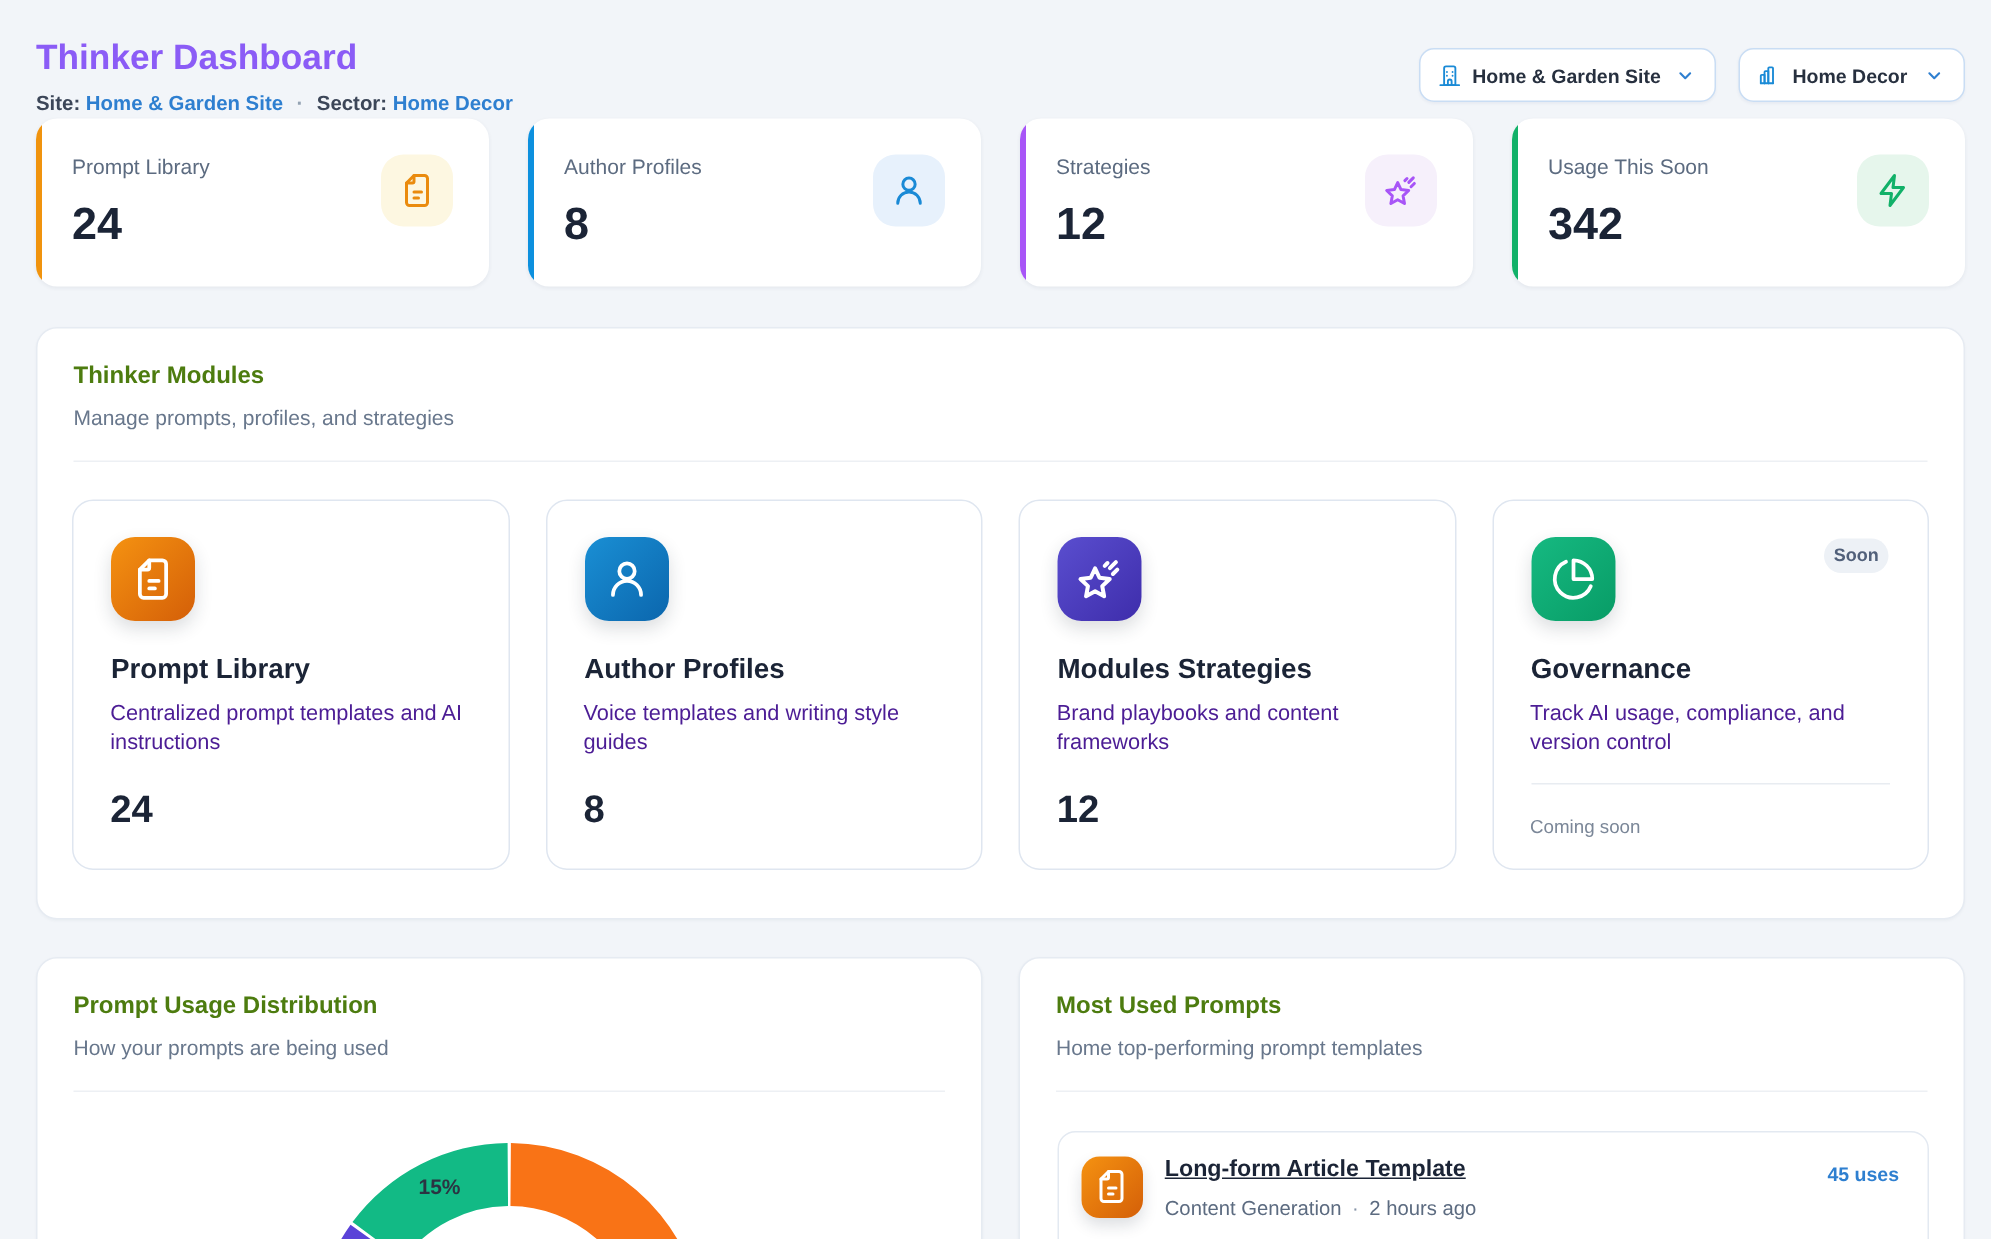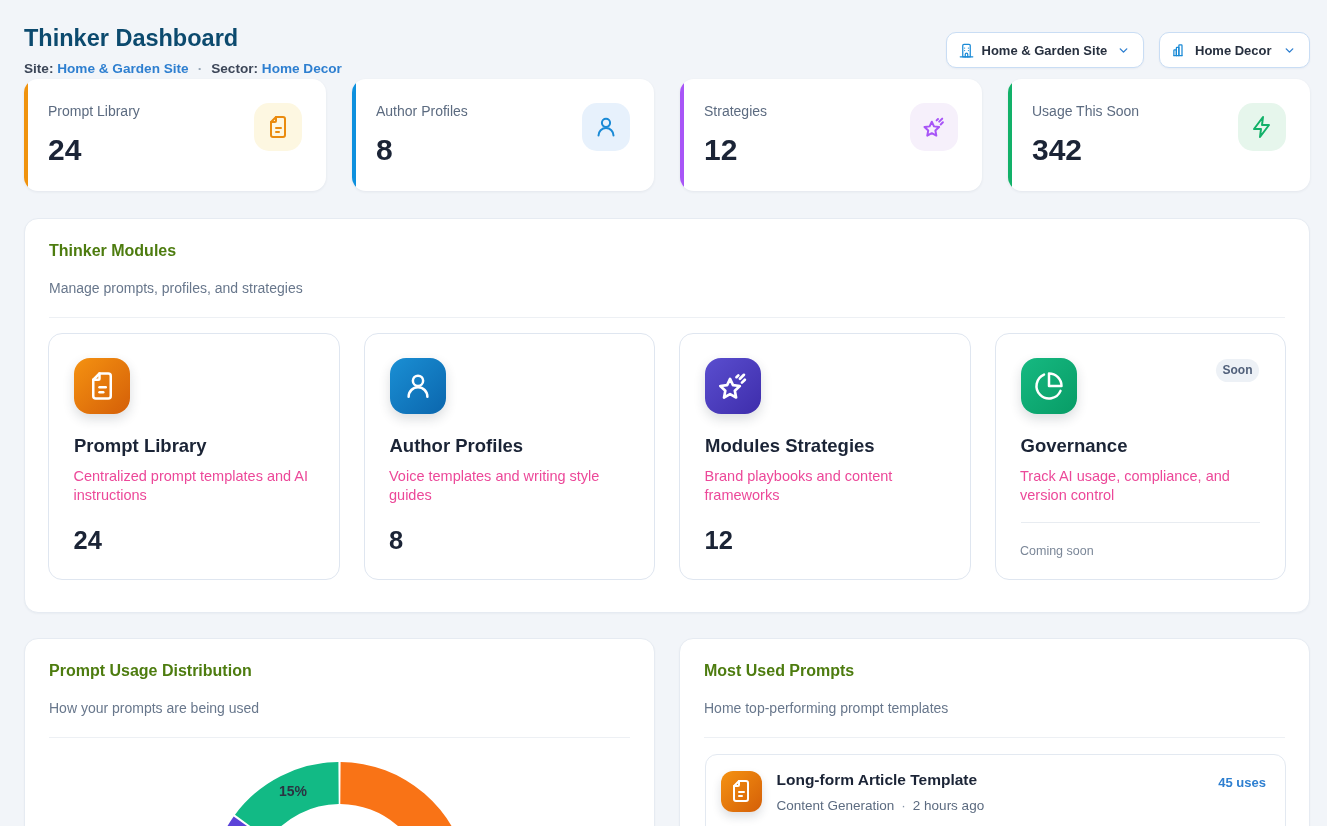--- a/index.html
+++ b/index.html
@@ -4,21 +4,21 @@
 <style>
 * { margin:0; padding:0; box-sizing:border-box; }
 html,body { width:1327px; height:826px; overflow:hidden; }
 body {
   font-family:"Liberation Sans", sans-serif;
   background:#f2f5f9;
   color:#1b2436;
   position:relative;
 }
 .wrap { position:absolute; left:24px; top:0; width:1286px; }
-h1 { font-size:23.5px; font-weight:700; position:absolute; left:0; top:25px; line-height:1.15; color:#0c4a6e; }
+h1 { font-size:23.5px; font-weight:700; position:absolute; left:0; top:25px; line-height:1.15; color:#8b5cf6; }
 .subline { position:absolute; left:0; top:60.5px; font-size:13.6px; font-weight:700; color:#3c4658; }
 .subline a { color:#2e7fd0; text-decoration:none; font-weight:700; }
 .subline .dot { color:#94a3b3; font-weight:700; padding:0 9px; }
 .topbtns { position:absolute; top:32px; right:0; display:flex; gap:15px; }
 .btn { height:36px; background:#fff; border:1px solid #c9ddf4; border-radius:10px; display:flex; align-items:center; padding:0 13px 0 12px; gap:8px; font-size:13px; font-weight:700; color:#27303f; box-shadow:0 1px 2px rgba(30,60,110,.05); width:198.5px; }
 .btn svg.ic { display:block; }
 .btn svg.chev { display:block; margin-left:auto; } .btn.last { width:151px; }
 
 
 .stats { position:absolute; top:79px; left:0; width:1286px; display:flex; gap:26px; }
@@ -30,45 +30,45 @@
 .stat.g::before { background:#12b169; }
 .stat .lbl { position:absolute; left:24px; top:23.5px; font-size:14px; color:#5c6b80; }
 .stat .num { position:absolute; left:24px; top:54px; font-size:30px; font-weight:700; color:#1b2436; }
 .stat .badge { position:absolute; right:24px; top:24px; width:48px; height:48px; border-radius:15px; display:flex; align-items:center; justify-content:center; }
 .badge.o { background:#fdf7e1; } .badge.b { background:#e7f1fc; } .badge.p { background:#f6f0fb; } .badge.g { background:#e6f6ec; }
 
 
 .panel { position:absolute; background:#fff; border:1px solid #e6ebf2; border-radius:14px; box-shadow:0 1px 2px rgba(25,40,70,.04); }
 .panel .phead { padding:23px 24px 0 24px; }
 .panel .ptitle { font-size:16px; font-weight:700; color:#4d7c0f; }
-.panel .psub { font-size:14px; color:#68778c; margin-top:20px; }
+.panel .psub { font-size:14px; color:#68778c; margin-top:10px; }
 .panel .pdivider { border-top:1px solid #edf0f4; margin-top:20.5px; }
 
 #modules { left:0; top:218px; width:1286px; height:395px; }
 .modgrid { position:absolute; left:23px; top:114px; display:flex; gap:24px; }
 .mcard { width:291.5px; height:247px; background:#fff; border:1px solid #dfe6f0; border-radius:14px; position:relative; }
 .tile { position:absolute; left:25px; top:24px; width:56px; height:56px; border-radius:16px; display:flex; align-items:center; justify-content:center; box-shadow:0 5px 12px rgba(30,41,59,.16); }
 .tile.t-o { background:linear-gradient(135deg,#f59211,#d45f08); }
 .tile.t-b { background:linear-gradient(135deg,#1a8fd4,#0b66ad); }
 .tile.t-p { background:linear-gradient(135deg,#5a4ecf,#3e2dab); }
 .tile.t-g { background:linear-gradient(135deg,#16b981,#089c66); }
 .mcard .mtitle { position:absolute; left:25px; top:100.5px; font-size:18.5px; font-weight:700; color:#1b2436; }
-.mcard .mdesc { position:absolute; left:24.5px; top:132.5px; width:252px; font-size:14.5px; line-height:19.6px; color:#ec4899; }
+.mcard .mdesc { position:absolute; left:24.5px; top:132.5px; width:252px; font-size:14.5px; line-height:19.6px; color:#4c1d95; }
 .mcard .mnum { position:absolute; left:24.5px; top:191.5px; font-size:25.5px; font-weight:700; color:#1b2436; }
 .soon { position:absolute; right:26px; top:24.5px; background:#edf1f6; color:#51607a; font-size:12px; font-weight:700; padding:4.5px 6.5px; border-radius:999px; }
 .mcard .mdiv { position:absolute; left:25.5px; right:25px; top:188px; border-top:1px solid #e8ecf1; }
 .mcard .coming { position:absolute; left:24.5px; top:210px; font-size:12.5px; color:#7b8798; }
 
 
 #chartcard { left:0; top:638px; width:631px; height:400px; }
 #promptcard { left:655px; top:638px; width:631px; height:400px; }
 .donut { position:absolute; left:0; top:0; }
 .pitem { position:absolute; left:25px; top:115px; width:581px; height:200px; border:1px solid #e3e9f1; border-radius:12px; background:#fff; }
 .pitem .ptile { position:absolute; left:14.5px; top:15.5px; width:41px; height:41px; border-radius:12px; background:linear-gradient(135deg,#f59211,#d45f08); display:flex; align-items:center; justify-content:center; box-shadow:0 5px 10px rgba(30,41,59,.15); }
-.pitem .t1 { position:absolute; left:70.5px; top:16px; font-size:15.5px; font-weight:700; color:#1b2436; }
+.pitem .t1 { position:absolute; left:70.5px; top:16px; font-size:15.5px; font-weight:700; color:#1b2436;text-decoration:underline; }
 .pitem .t2 { position:absolute; left:70.5px; top:43px; font-size:13.5px; color:#5c6b80; }
 .pitem .t2 .dot { padding:0 7px; color:#8795a8; }
 .pitem .uses { position:absolute; right:19px; top:20px; font-size:13px; font-weight:700; color:#2e7fd0; }
 </style>
 </head>
 <body>
 <div class="wrap">
   <h1>Thinker Dashboard</h1>
   <div class="subline">Site: <a>Home &amp; Garden Site</a><span class="dot">·</span>Sector: <a>Home Decor</a></div>
   <div class="topbtns">

